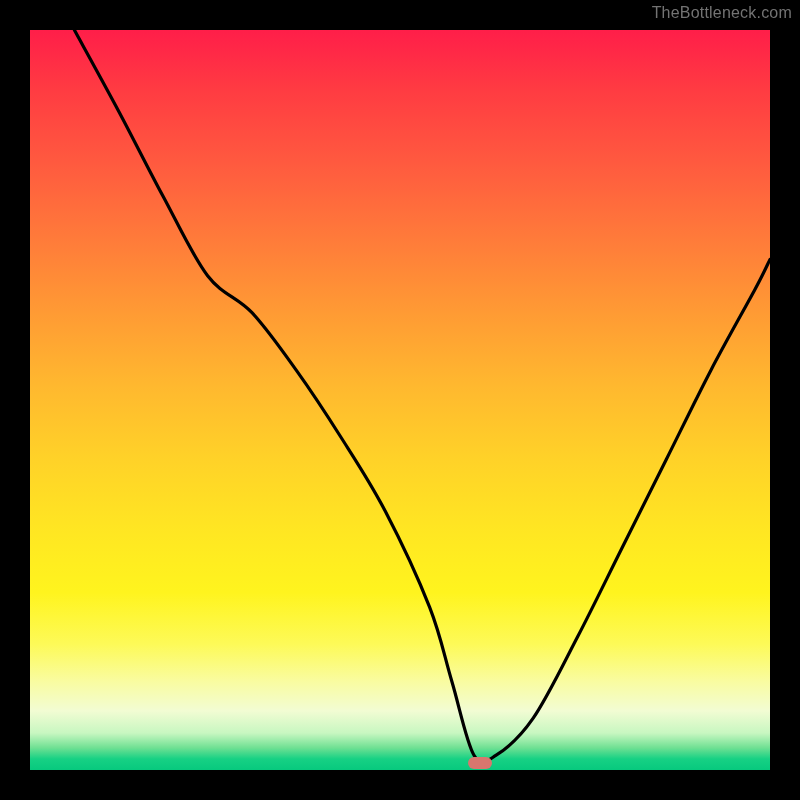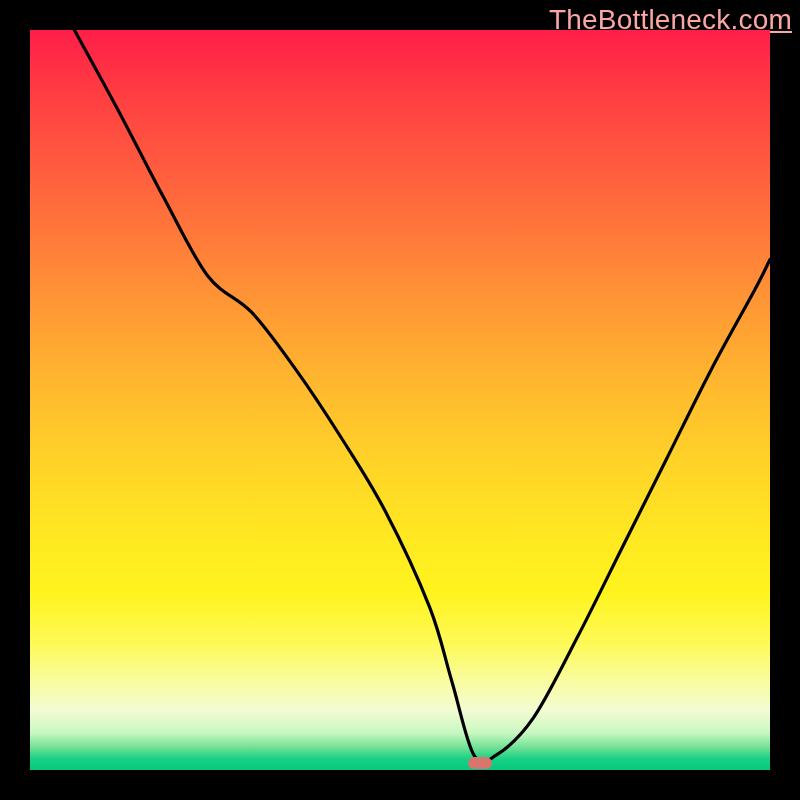--- a/index.html
+++ b/index.html
@@ -65,26 +65,25 @@
     width: 24px;
     height: 12px;
     border-radius: 6px;
     background: #d8766e;
     transform: translate(-50%, -50%);
   }
   .watermark {
     position: absolute;
     top: 4px;
     right: 8px;
-    color: #fca5a5;
-    font-size: 28px;
+    color: #737373;
+    font-size: 16px;
     font-weight: 500;
     letter-spacing: 0.2px;
     user-select: none;
-    text-decoration: underline;
   }
 </style>
 </head>
 <body>
 
 <div class="frame">
 
   <div class="watermark">TheBottleneck.com</div>
 
   <div class="plot-area">

